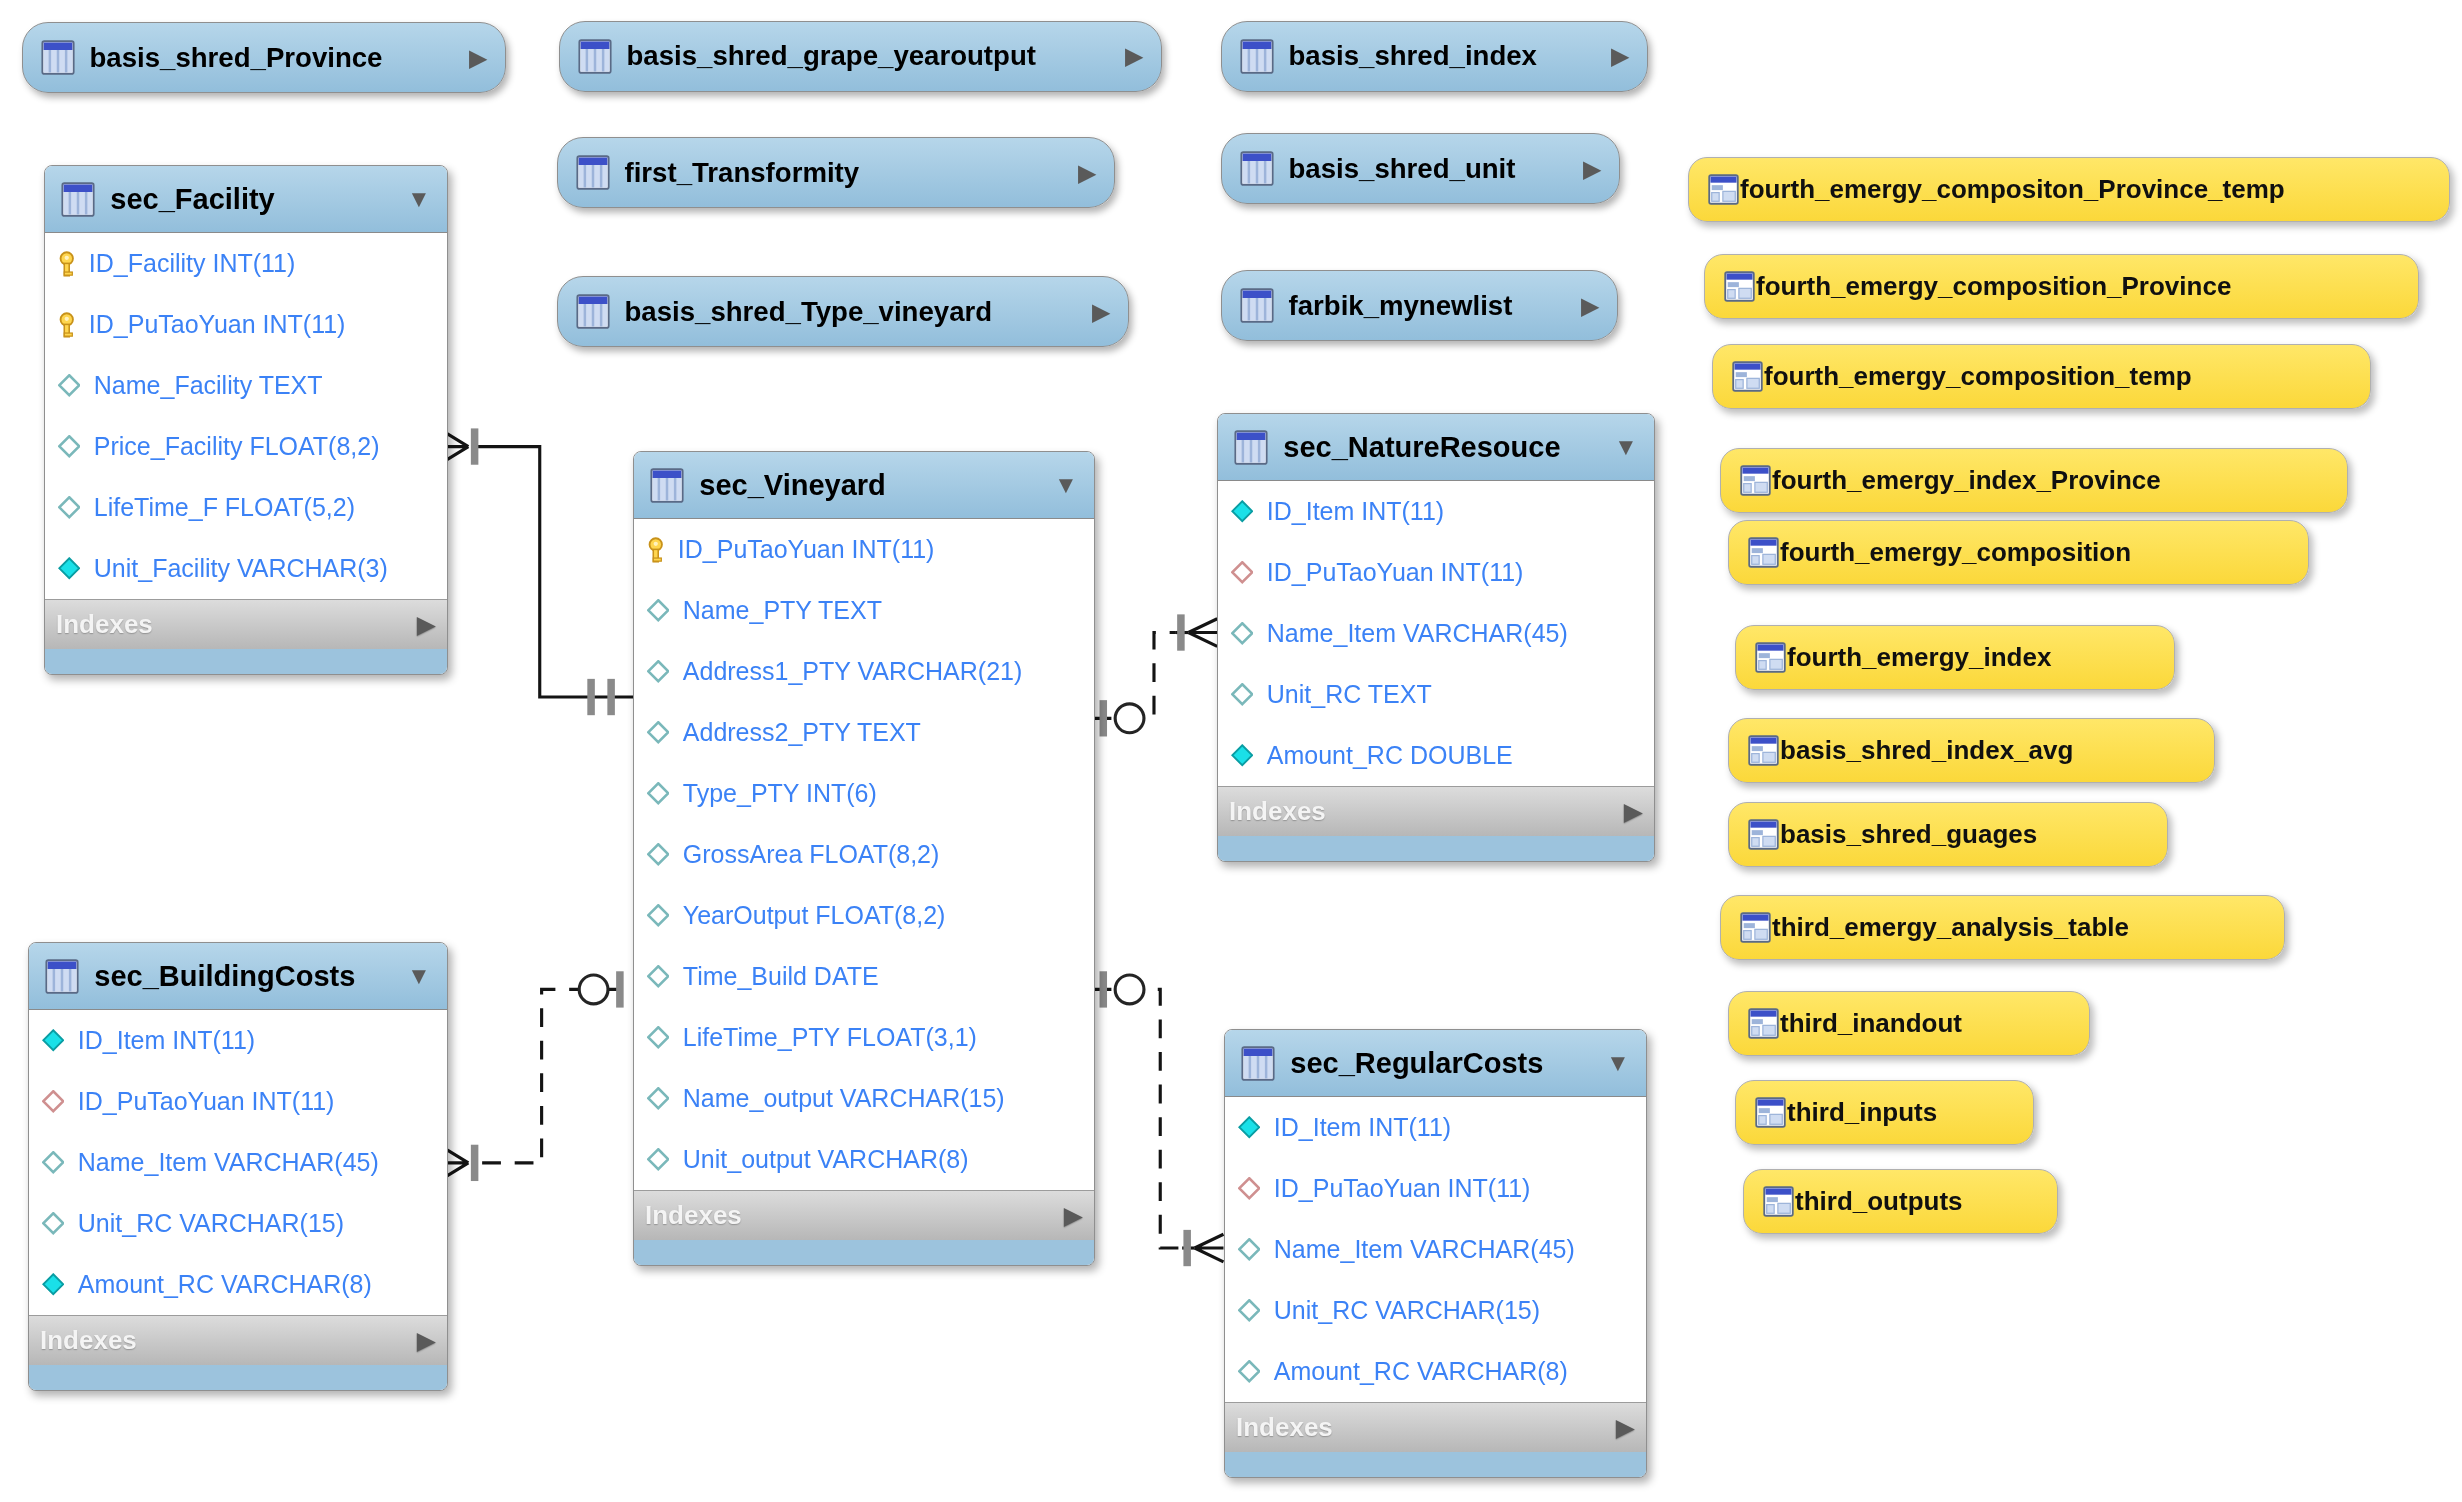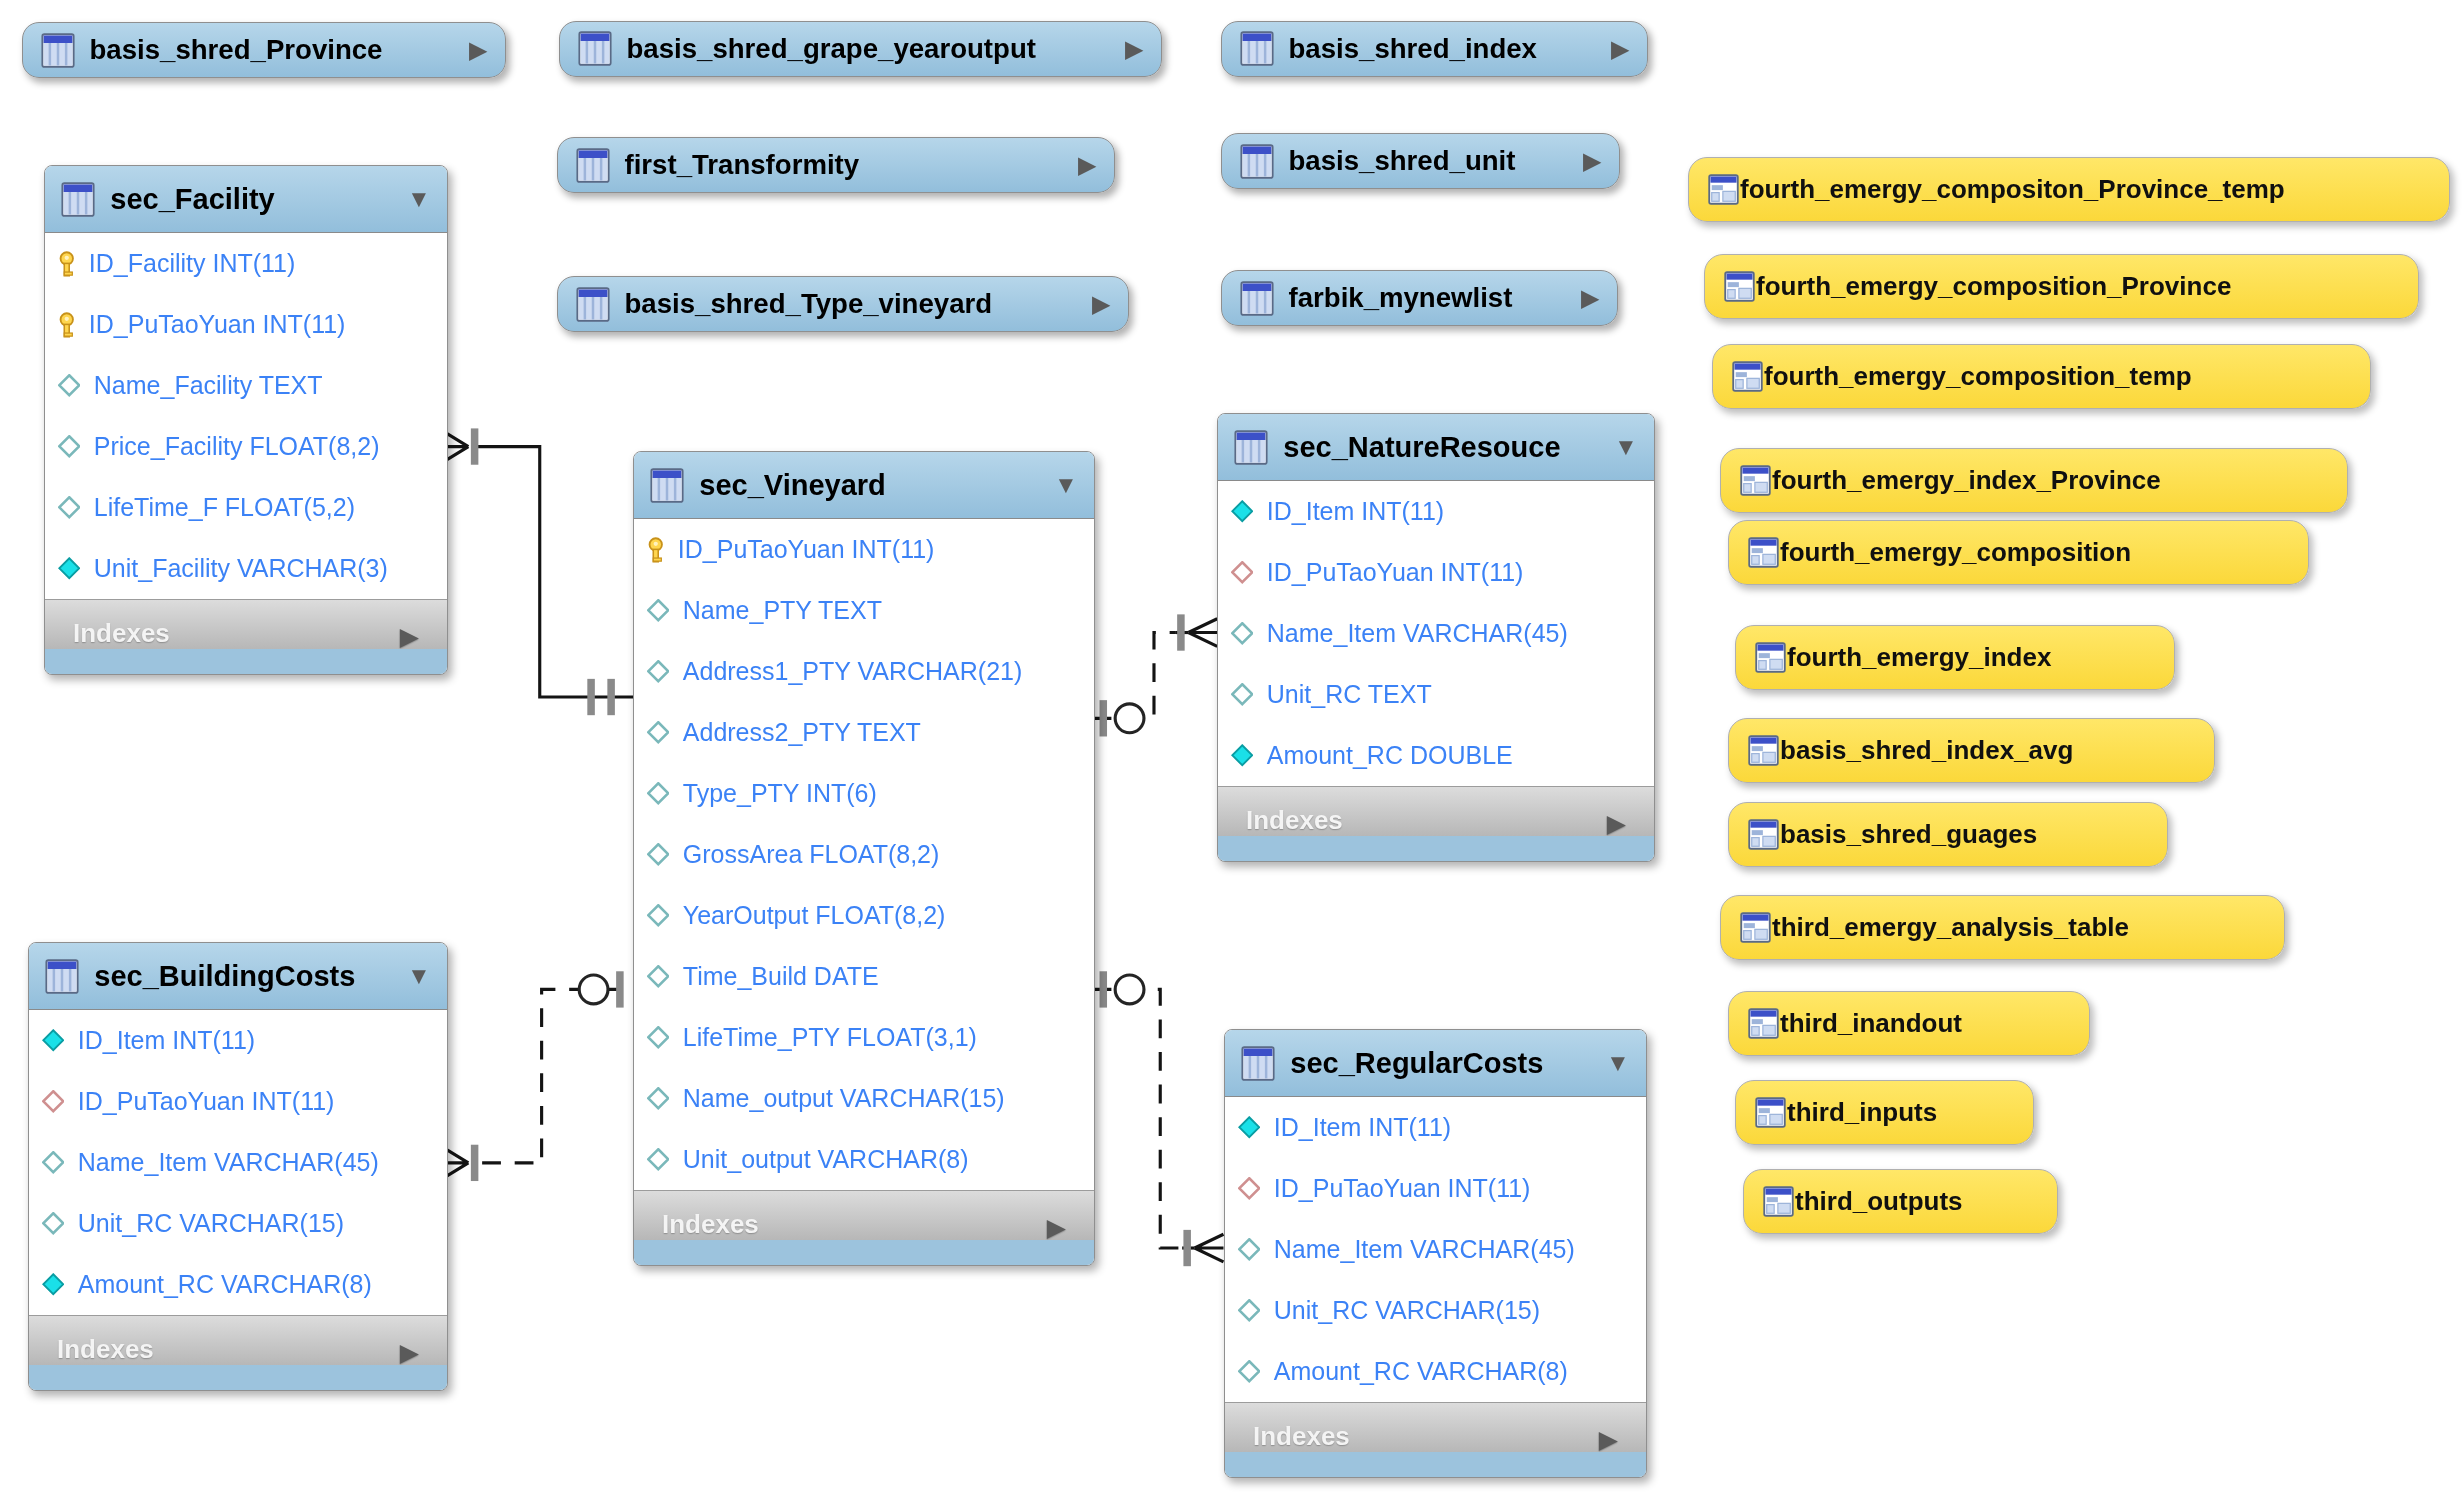--- a/index.html
+++ b/index.html
@@ -20,29 +20,29 @@
   }
   .tbl-title{font-size:29px;font-weight:bold;color:#000;white-space:nowrap;}
   .tbl-collapse{margin-left:auto;color:#5a5a5a;font-size:24px;line-height:1;}
   .tbl-body{background:#fff;flex:1 1 auto;}
   .col-row{
     height:61px;display:flex;align-items:center;gap:13.8px;padding:0 12.5px;
     font-size:25px;color:#3b82f6;white-space:nowrap;
   }
   .indexes-bar{
     height:49px;flex:0 0 49px;background:linear-gradient(#dcdcdc,#b7b7b7);
-    border-top:1.9px solid #9c9c9c;display:flex;align-items:flex-end;
-    padding:0 28px;color:#f4f4f4;font-size:26px;font-weight:bold;
+    border-top:1.9px solid #9c9c9c;display:flex;align-items:center;
+    padding:0 11px;color:#f4f4f4;font-size:26px;font-weight:bold;
     text-shadow:0 1.3px 1.3px rgba(0,0,0,.25);
   }
   .indexes-arrow{margin-left:auto;color:#5a5a5a;font-size:25px;line-height:1;}
   .tbl-strip{height:25px;flex:0 0 25px;background:#9cc3dd;}
   
   .pill{
-    position:absolute;height:56px;border:1.9px solid #8f8f8f;border-radius:17px;
+    position:absolute;height:71px;border:1.9px solid #8f8f8f;border-radius:26px;
     background:linear-gradient(#b6d6ea,#92bedb);box-shadow:3.1px 4.4px 7.5px rgba(0,0,0,.30);
     display:flex;align-items:center;gap:15px;padding:0 17.5px;box-sizing:border-box;
   }
   .pill-label{font-size:27.6px;font-weight:bold;color:#000;white-space:nowrap;}
   .pill-arrow{margin-left:auto;color:#5a5a5a;font-size:24px;line-height:1;}
   
   .view-pill{
     position:absolute;height:65px;border:1.9px solid #b0b0b0;border-radius:19px;
     background:linear-gradient(#ffe768,#fbd83a);box-shadow:3.1px 4.4px 7.5px rgba(0,0,0,.25);
     display:flex;align-items:center;gap:1px;padding:0 19px;box-sizing:border-box;

